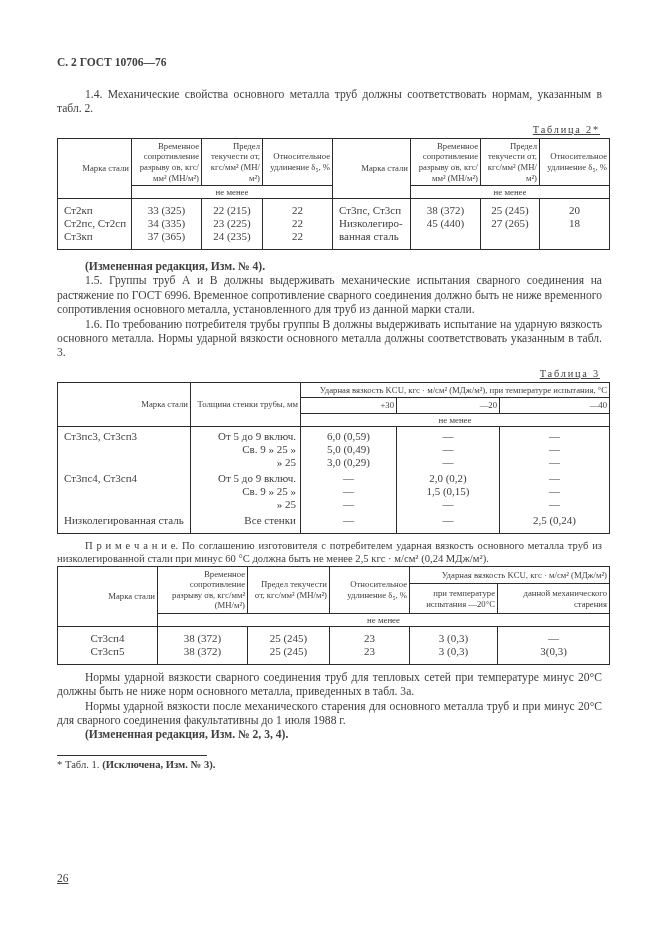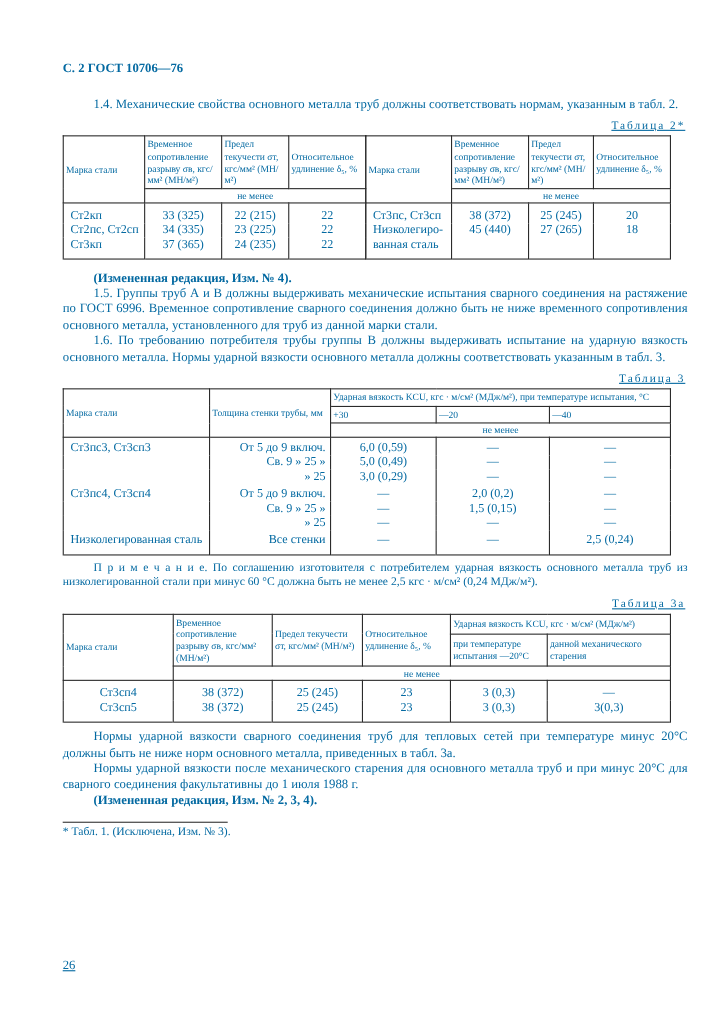--- a/index.html
+++ b/index.html
@@ -1,31 +1,31 @@
 <!DOCTYPE html>
 <html><head>
 <meta charset="utf-8">
 <style>
   * { box-sizing: border-box; margin: 0; padding: 0; }
   html, body { background: #ffffff; }
   .page {
-    width: 661px; height: 936px; background: #ffffff; color: #0369a1;
+    width: 661px; height: 936px; background: #ffffff; color: #404040;
     font-family: "Liberation Serif", serif;
-    padding: 56px 36px 0 57px;
+    padding: 56px 59px 0 57px;
     position: relative; overflow: hidden;
   }
   .hdr { font-weight: bold; font-size: 11.5px; margin-bottom: 20px; }
   p.body { font-size: 11.6px; line-height: 1.24; text-align: justify; text-indent: 28px; }
   p.small { font-size: 10.6px; line-height: 1.22; }
   p.bold { font-weight: bold; }
   .tcap { text-align: right; font-size: 10.3px; letter-spacing: 1.8px; margin: 7px 2px 3px 0; text-decoration: underline; }
   .t2wrap { display: flex; align-items: stretch; }
   table.gt { border-collapse: collapse; border: 1px solid #2b2b2b; table-layout: fixed; }
   table.gt td { border: 1px solid #2b2b2b; vertical-align: middle; }
-  td.hc { font-size: 8.7px; text-align: left; padding: 2px 2px; line-height: 1.22; }
+  td.hc { font-size: 8.7px; text-align: right; padding: 2px 2px; line-height: 1.22; }
   td.nm { font-size: 8.8px; text-align: center; padding: 1px 2px; }
   tr.dr td { border-top: none; border-bottom: none; font-size: 11px; line-height: 1.18; vertical-align: top; padding: 0 4px; }
   tr.dr td.mk { text-align: left; padding-left: 6px; }
   tr.dr td.tk { text-align: right; padding-left: 8px; }
   tr.dr td.num { text-align: center; }
   tr.dr.first td { padding-top: 5px; margin-top: 16px; }
   tr.dr.last td { padding-bottom: 6px; }
   tr.dr.gs td { padding-top: 3px; }
   .fulltable { width: 552px; }
   .mt6 { margin-top: 6px; }
@@ -190,21 +190,20 @@
       <td class="tk">Все стенки</td>
       <td class="num">—</td>
       <td class="num">—</td>
       <td class="num">2,5 (0,24)</td>
     </tr>
   </tbody>
     </table>
 
   <p class="body small mt6" style="text-indent:28px">П р и м е ч а н и е. По соглашению изготовителя с потребителем ударная вязкость основного металла труб из низколегированной стали при минус 60 °С должна быть не менее 2,5 кгс · м/см² (0,24 МДж/м²).</p>
 
-  <div class="tcap">Таблица 3а</div>
 
   <table class="gt fulltable">
     <colgroup>
         <col style="width:100px">
         <col style="width:90px">
         <col style="width:82px">
         <col style="width:80px">
         <col style="width:88px">
         <col style="width:112px">
       </colgroup>
@@ -240,17 +239,17 @@
       <td class="num">3(0,3)</td>
     </tr>
   </tbody>
     </table>
 
   <p class="body mt6">Нормы ударной вязкости сварного соединения труб для тепловых сетей при температуре минус 20°С должны быть не ниже норм основного металла, приведенных в табл. 3а.</p>
   <p class="body">Нормы ударной вязкости после механического старения для основного металла труб и при минус 20°С для сварного соединения факультативны до 1 июля 1988 г.</p>
   <p class="body bold">(Измененная редакция, Изм. № 2, 3, 4).</p>
 
   <div class="fnline"></div>
-  <p class="small"><span>* Табл. 1. </span><span class="bold" style="font-weight:normal">(Исключена, Изм. № 3).</span></p>
+  <p class="small"><span>* Табл. 1. </span><span class="bold" style="font-weight:bold">(Исключена, Изм. № 3).</span></p>
 
   <div class="pgnum">26</div>
 
 </div>
 
 </body></html>

